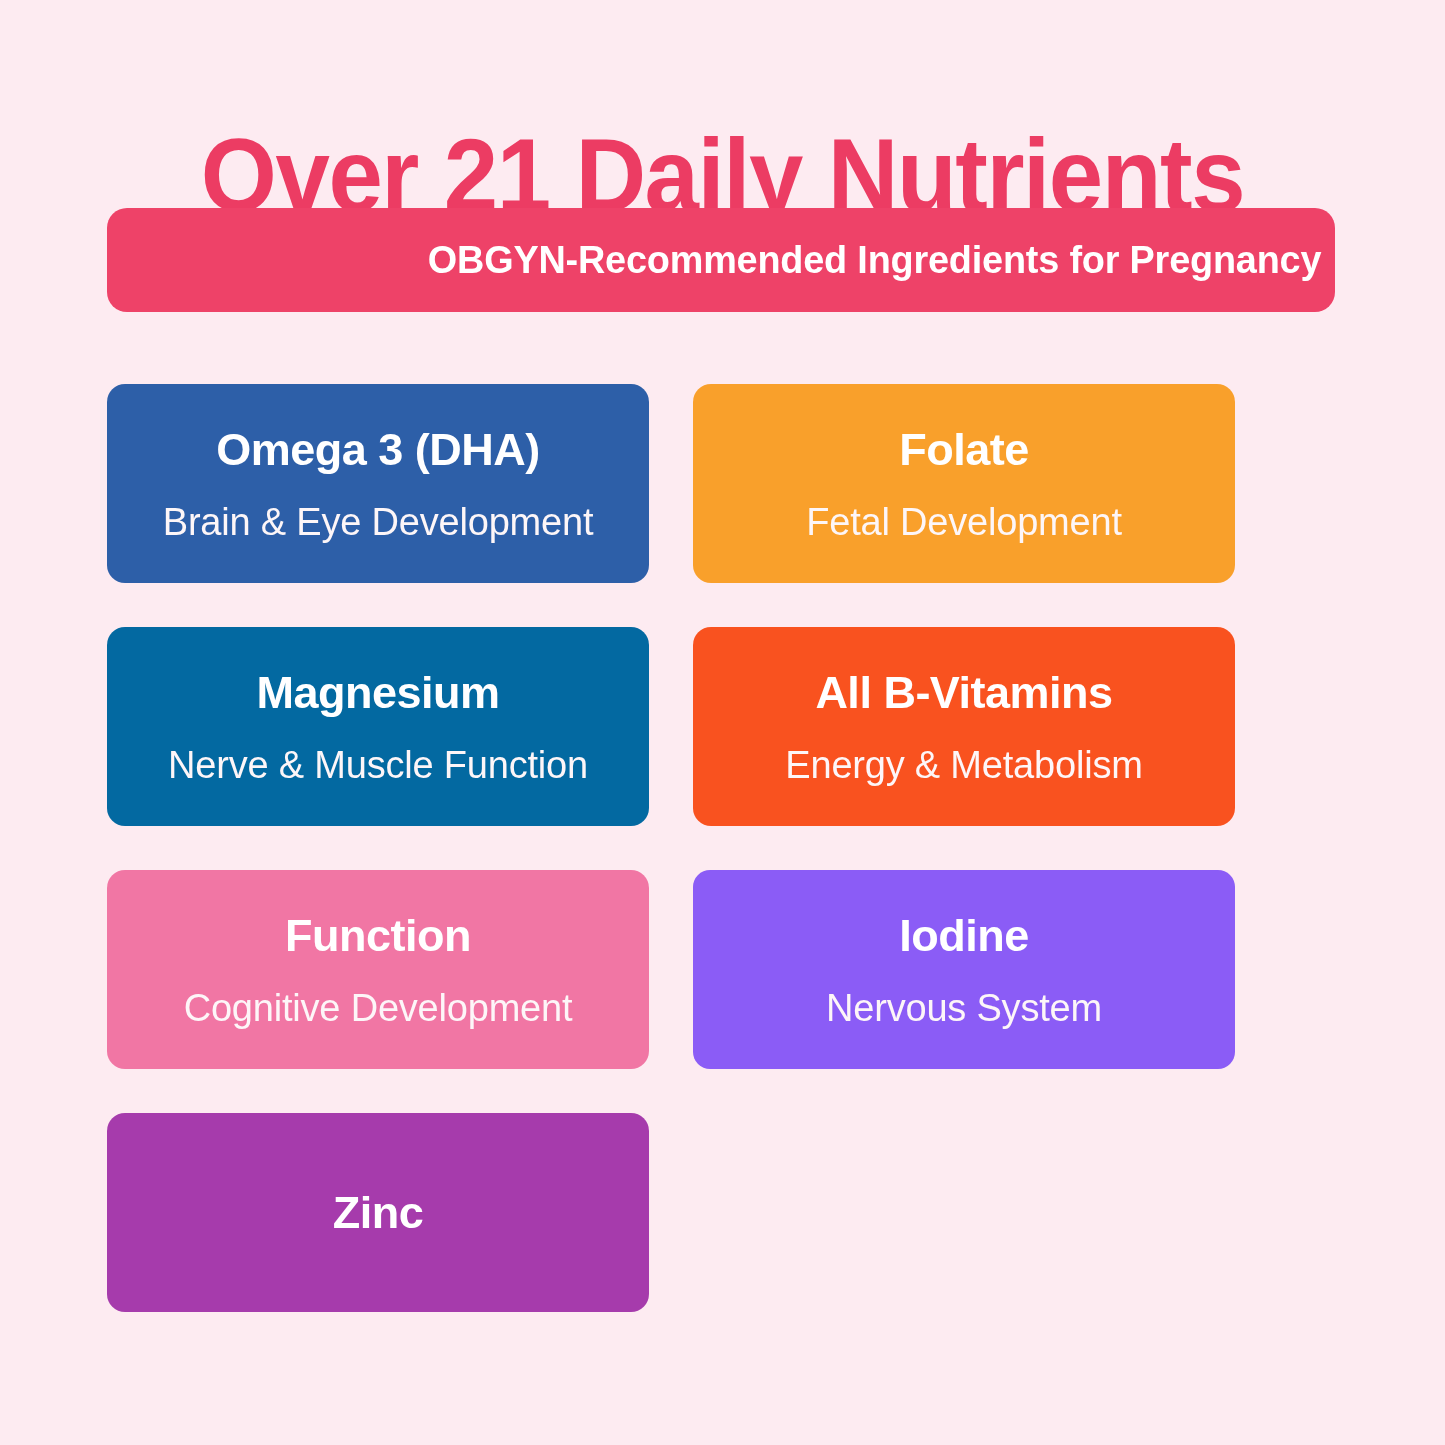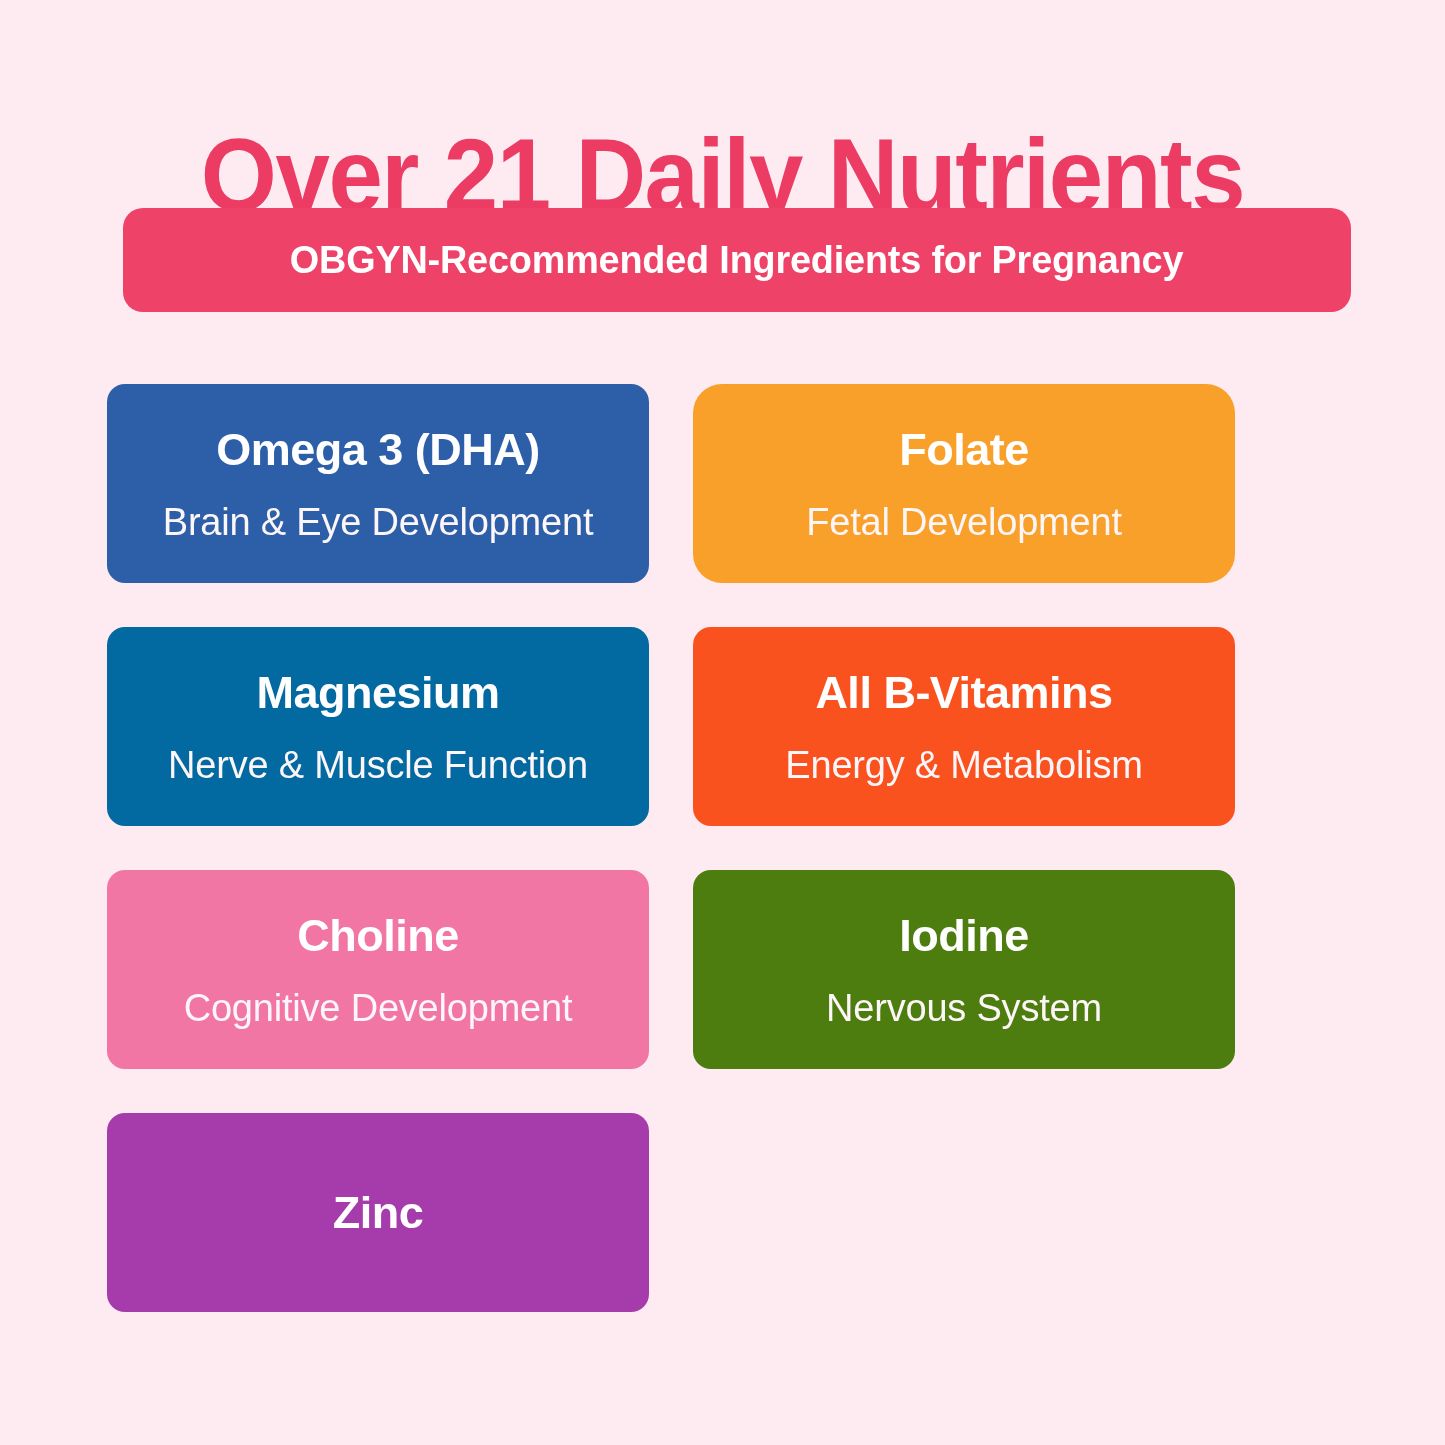--- a/index.html
+++ b/index.html
@@ -44,23 +44,22 @@
   .banner {
     position: absolute;
     left: 107px;
     top: 208px;
     width: 1228px;
     height: 104px;
     background: #ee4268;
     border-radius: 20px;
     display: flex;
     align-items: center;
-    justify-content: center;
+    justify-content: flex-end;
     box-sizing: border-box;
-    margin-left: 16px;
   }
   .banner-text {
     font-family: "Liberation Sans", sans-serif;
     font-weight: 700;
     font-size: 39px;
     line-height: 44px;
     color: #ffffff;
     letter-spacing: -0.2px;
     white-space: nowrap;
     transform: scaleX(0.97);
@@ -125,42 +124,42 @@
     <span class="banner-text" style="color: rgb(255, 255, 255);">OBGYN-Recommended Ingredients for Pregnancy</span>
   </div>
 
   <div class="grid">
 
     <div class="card" style="background: rgb(45, 95, 168);">
       <div class="card-title">Omega 3 (DHA)</div>
       <div class="card-subtitle">Brain &amp; Eye Development</div>
     </div>
 
-    <div class="card" style="background: rgb(249, 160, 43); border-radius: 29px;">
+    <div class="card" style="background: rgb(249, 160, 43);">
       <div class="card-title">Folate</div>
       <div class="card-subtitle">Fetal Development</div>
     </div>
 
 
     <div class="card" style="background: #0369a1;">
       <div class="card-title">Magnesium</div>
       <div class="card-subtitle">Nerve &amp; Muscle Function</div>
     </div>
 
     <div class="card" style="background: rgb(249, 82, 31);">
       <div class="card-title">All B-Vitamins</div>
       <div class="card-subtitle">Energy &amp; Metabolism</div>
     </div>
 
     <div class="card" style="background: rgb(241, 118, 164);">
-      <div class="card-title">Choline</div>
+      <div class="card-title">Function</div>
       <div class="card-subtitle">Cognitive Development</div>
     </div>
 
-    <div class="card" style="background: #4d7c0f;">
+    <div class="card" style="background: #8b5cf6; border-radius: 17px;">
       <div class="card-title">Iodine</div>
       <div class="card-subtitle">Nervous System</div>
     </div>
 
     <div class="card" style="background: rgb(166, 59, 172);">
       <div class="card-title">Zinc</div>
     </div>
 
   </div>
 </div>

